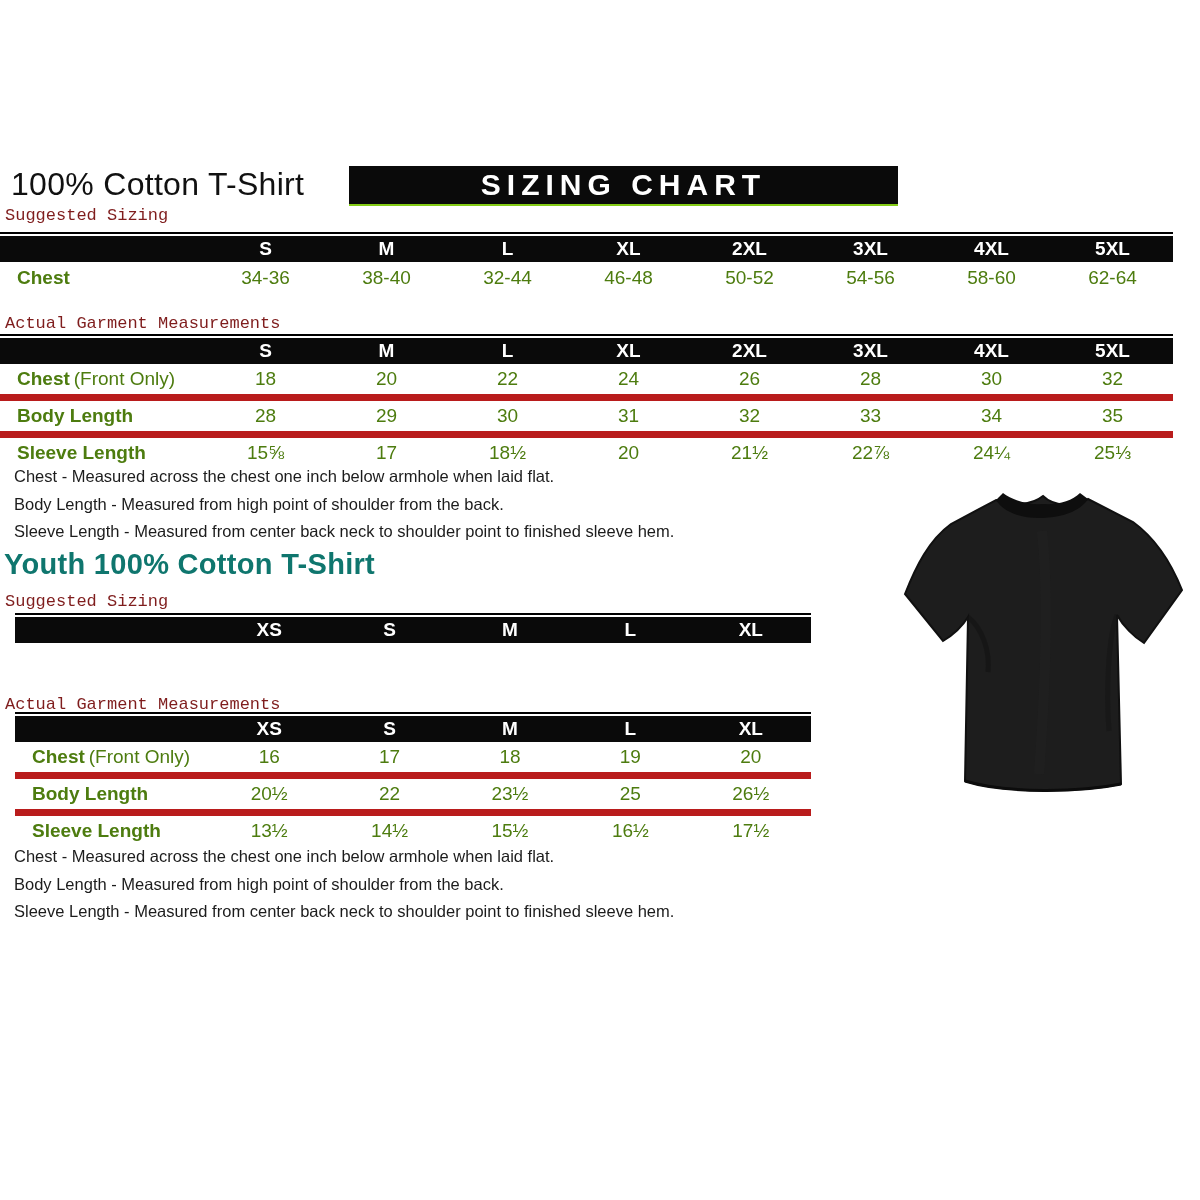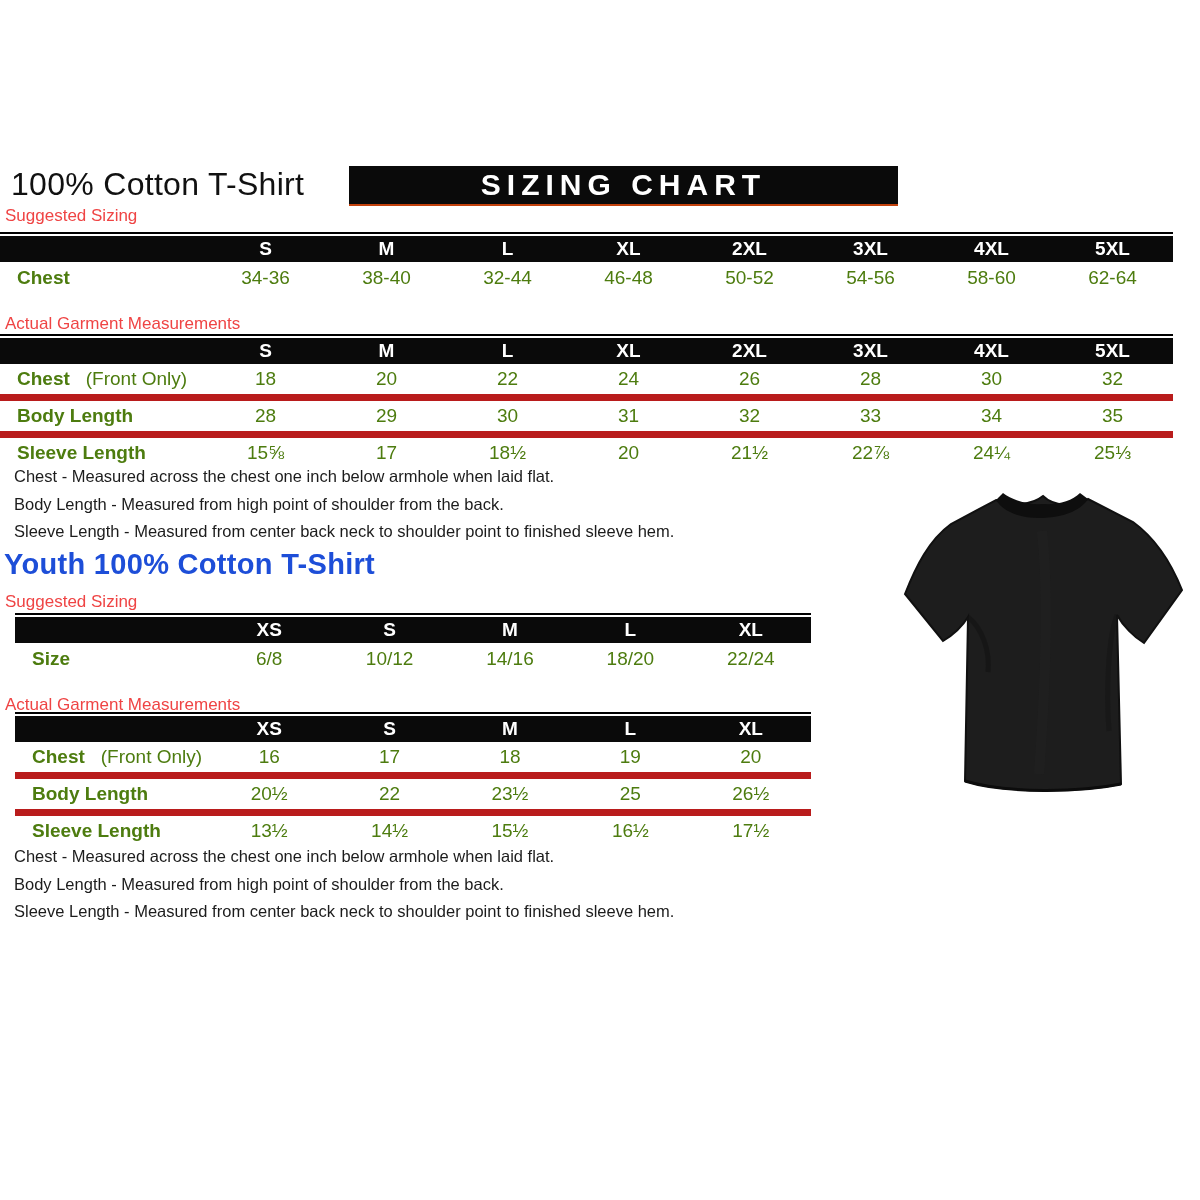--- a/index.html
+++ b/index.html
@@ -16,48 +16,48 @@
   .page-title {
     left: 11px; top: 166px;
     font-size: 32px; font-weight: 400; color: #111;
     letter-spacing: 0.3px;
   }
   .banner {
     left: 349px; top: 166px; width: 549px; height: 38px;
     background: #0a0a0a; color: #ffffff;
     font-size: 30px; font-weight: 800; letter-spacing: 6px;
     text-align: center; line-height: 38px;
-    border-bottom: 2px solid #c2410c;
+    border-bottom: 2px solid #84cc16;
   }
   .section-label {
-    font-size: 17px; color: #ef4444; left: 5px;
+    font-size: 17px; color: #7f1d1d; left: 5px; font-family: Liberation Mono, monospace;
   }
   .youth-title {
     left: 4px; top: 548px;
-    font-size: 29px; font-weight: 700; color: #1d4ed8;
+    font-size: 29px; font-weight: 700; color: #0f766e;
     letter-spacing: 0.3px;
   }
 
   .tbl { border-top: 2px solid #000; background: #fff; }
   .tbl .gap { height: 2px; }
   .tbl table { border-collapse: collapse; table-layout: fixed; width: 100%; }
   .tbl th {
     background: #0a0a0a; color: #fff;
     font-weight: 700; font-size: 19px;
     height: 26px; padding: 0; text-align: center;
   }
   .tbl td {
     font-size: 19px; color: #4d7c0f;
     text-align: center; padding: 0;
   }
   .tbl tr.size-row td { height: 32px; }
   .tbl tr.meas-row td { height: 30px; }
   .tbl tr.divided td { border-top: 7px solid #b91c1c; }
   .tbl td.lbl { text-align: left; padding-left: 17px; font-weight: 700; }
-  .tbl td.lbl .suffix { font-weight: 400; margin-left: 16px; }
+  .tbl td.lbl .suffix { font-weight: 400; margin-left: 4px; }
 
   .notes { left: 14px; }
   .notes div { font-size: 16.5px; line-height: 27.5px; color: #1c1c1c; }
 
   .adult-w { width: 1173px; left: 0; }
   .youth-w { width: 796px; left: 15px; }
 </style>
 </head>
 <body>
 
@@ -195,28 +195,20 @@
       </colgroup>
     <tbody>
         <tr>
       <th></th>
       <th>XS</th>
       <th>S</th>
       <th>M</th>
       <th>L</th>
       <th>XL</th>
     </tr>
-    <tr class="size-row">
-      <td class="lbl">Size</td>
-      <td>6/8</td>
-      <td>10/12</td>
-      <td>14/16</td>
-      <td>18/20</td>
-      <td>22/24</td>
-    </tr>
   </tbody>
     </table>
 </div>
 
 <div class="abs section-label" style="top:695px;">Actual Garment Measurements</div>
 
 <div class="abs tbl youth-w" style="top:712px;">
   <div class="gap"></div>
   <table>
     <colgroup>

